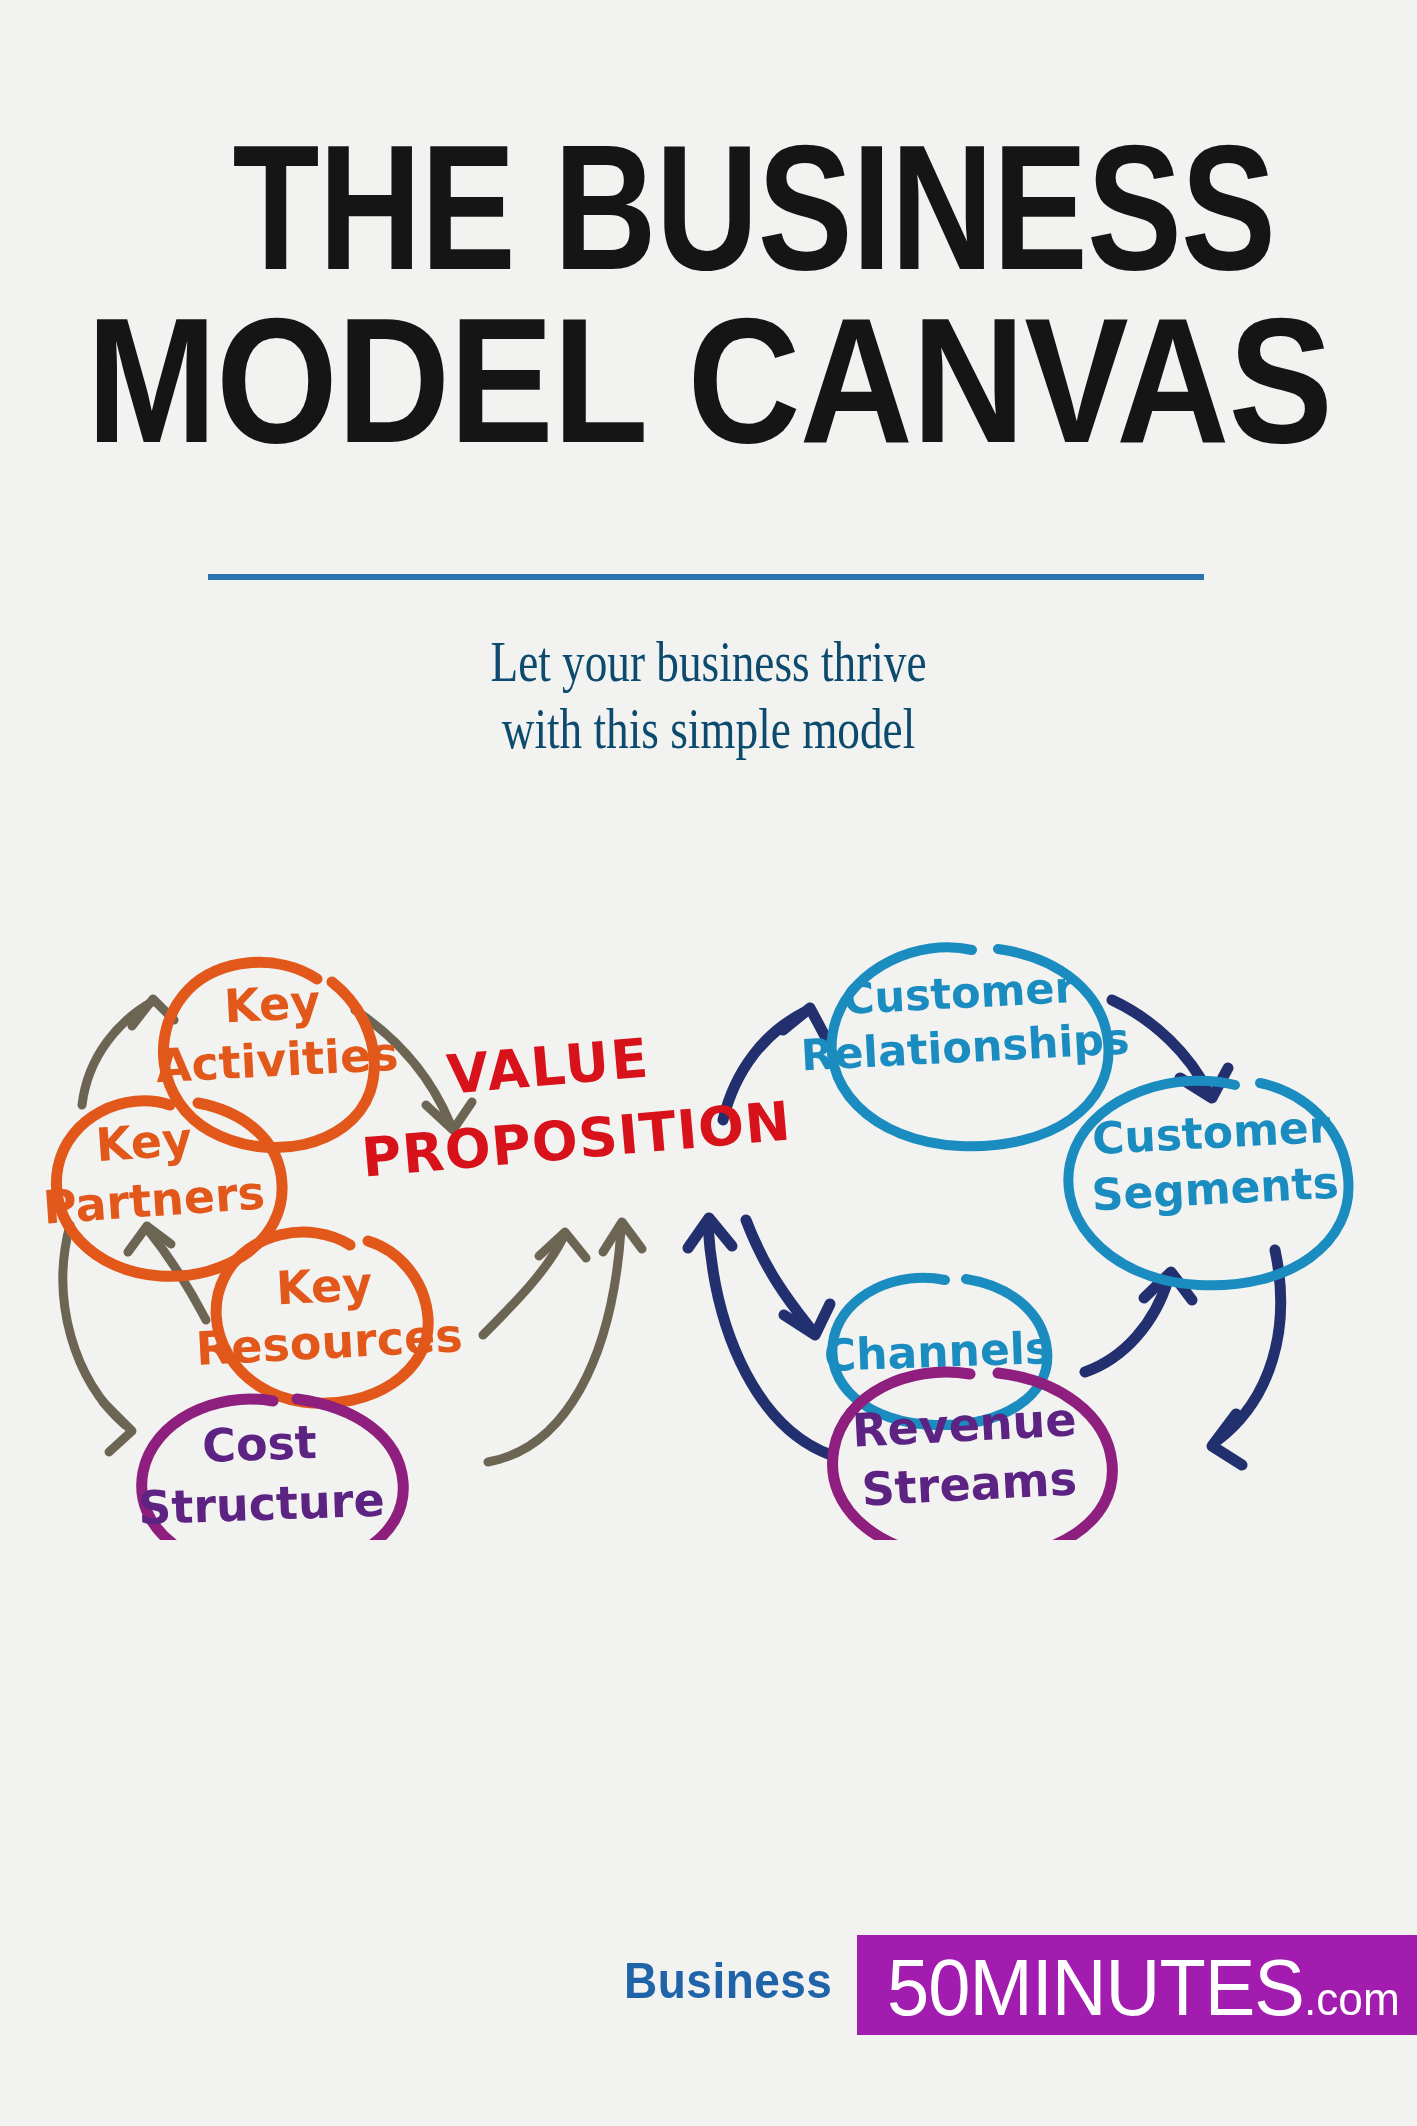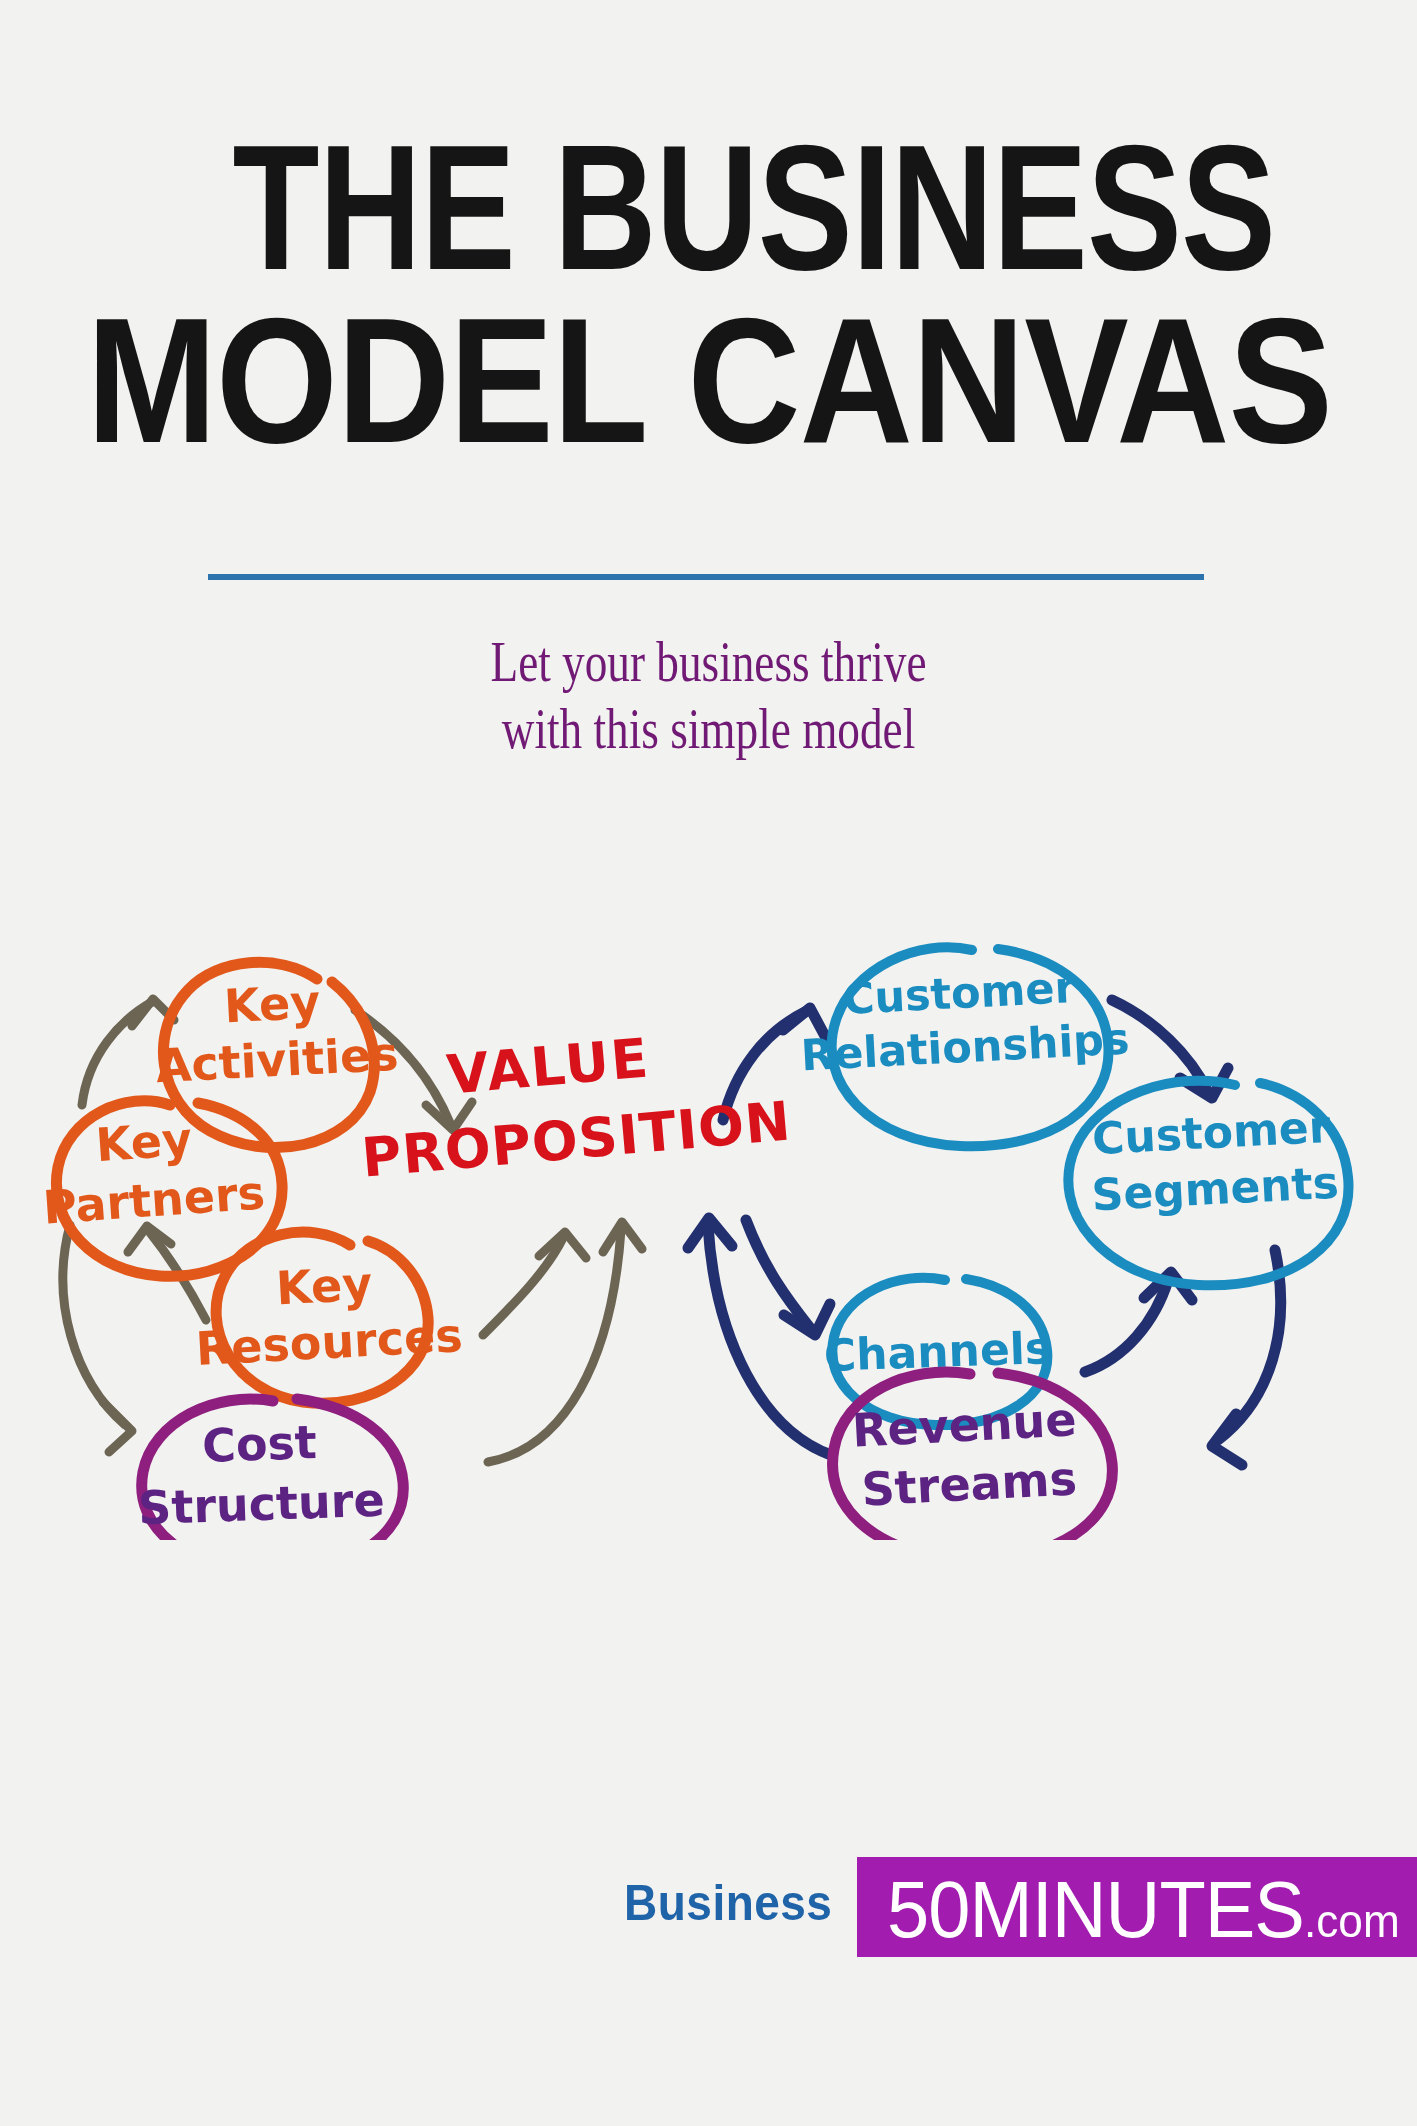--- a/index.html
+++ b/index.html
@@ -55,21 +55,21 @@
     background: #2d74ae;
   }
 
   
   .subtitle {
     position: absolute;
     left: 0;
     top: 628px;
     width: 1417px;
     text-align: center;
-    color: #701a75;
+    color: #0c4a6e;
     font-family: "Liberation Serif", serif;
     font-weight: 400;
     font-size: 58px;
     line-height: 1.16;
   }
   .subtitle span {
     display: block;
     transform: scaleX(0.78);
     transform-origin: center center;
     white-space: nowrap;
@@ -90,21 +90,21 @@
   }
   .hand-label {
     font-family: "DejaVu Sans", sans-serif;
     font-weight: 700;
   }
 
   
   .footer {
     position: absolute;
     left: 0;
-    top: 1852px;
+    top: 1930px;
     width: 1417px;
     height: 112px;
     text-align: center;
   }
   .footer-business {
     position: absolute;
     right: 585px;
     top: 22px;
     color: #1f63a8;
     font-family: "Liberation Sans Narrow", "Liberation Sans", sans-serif;

